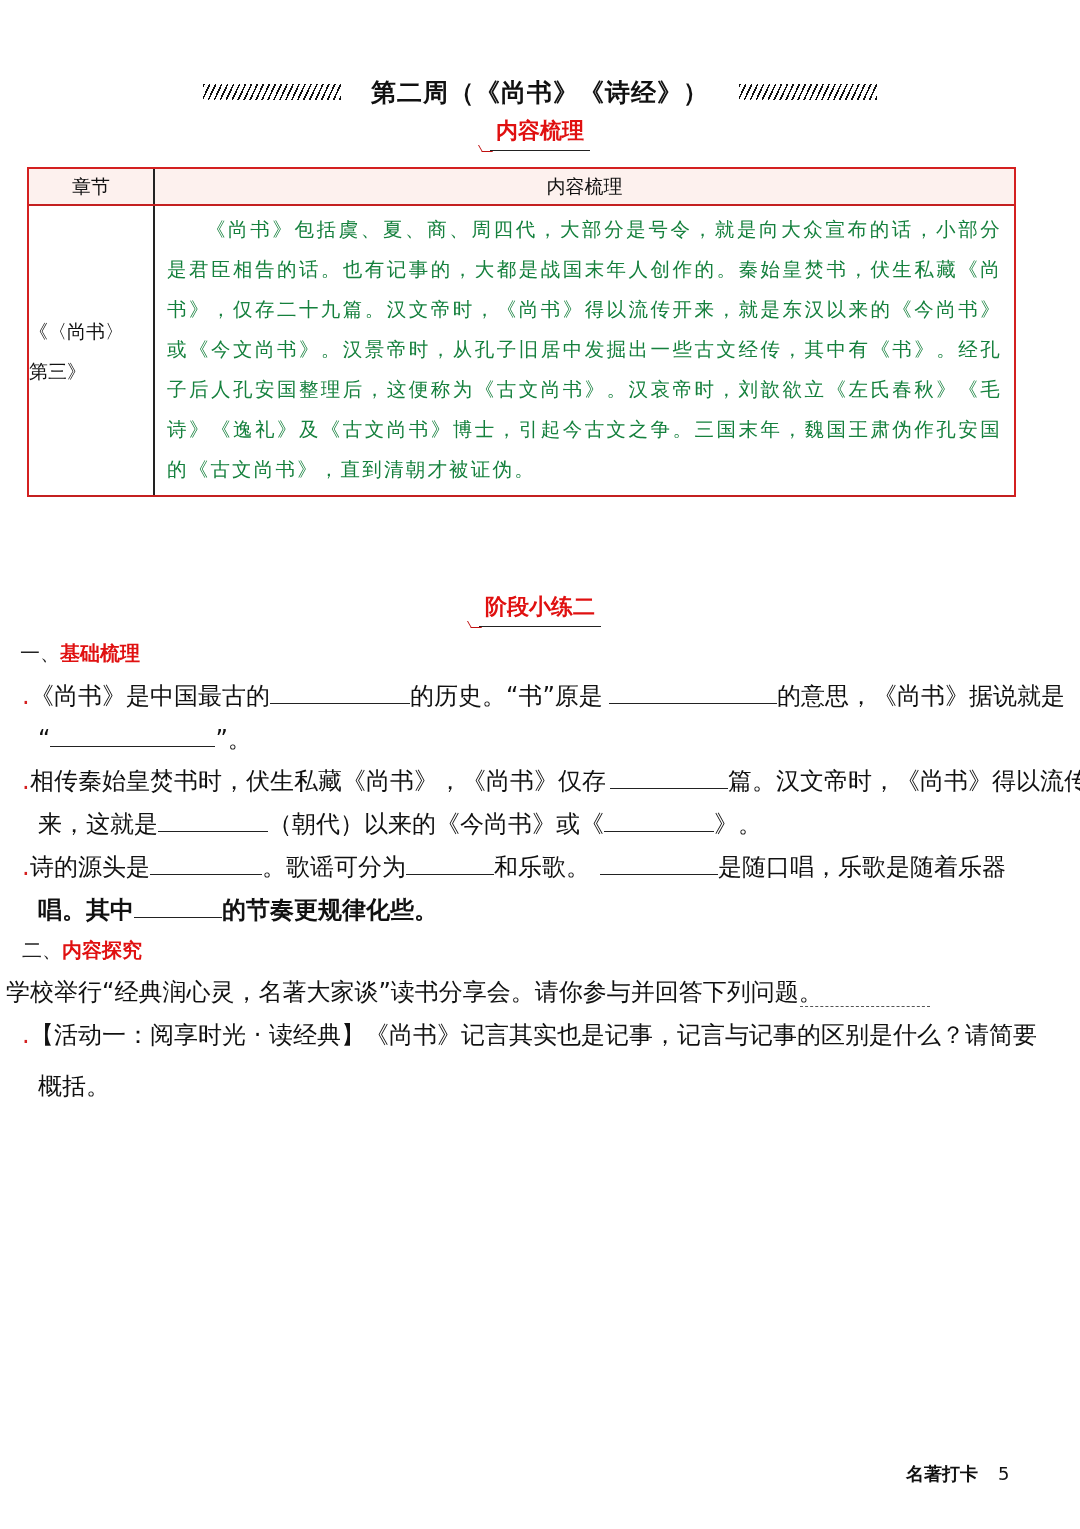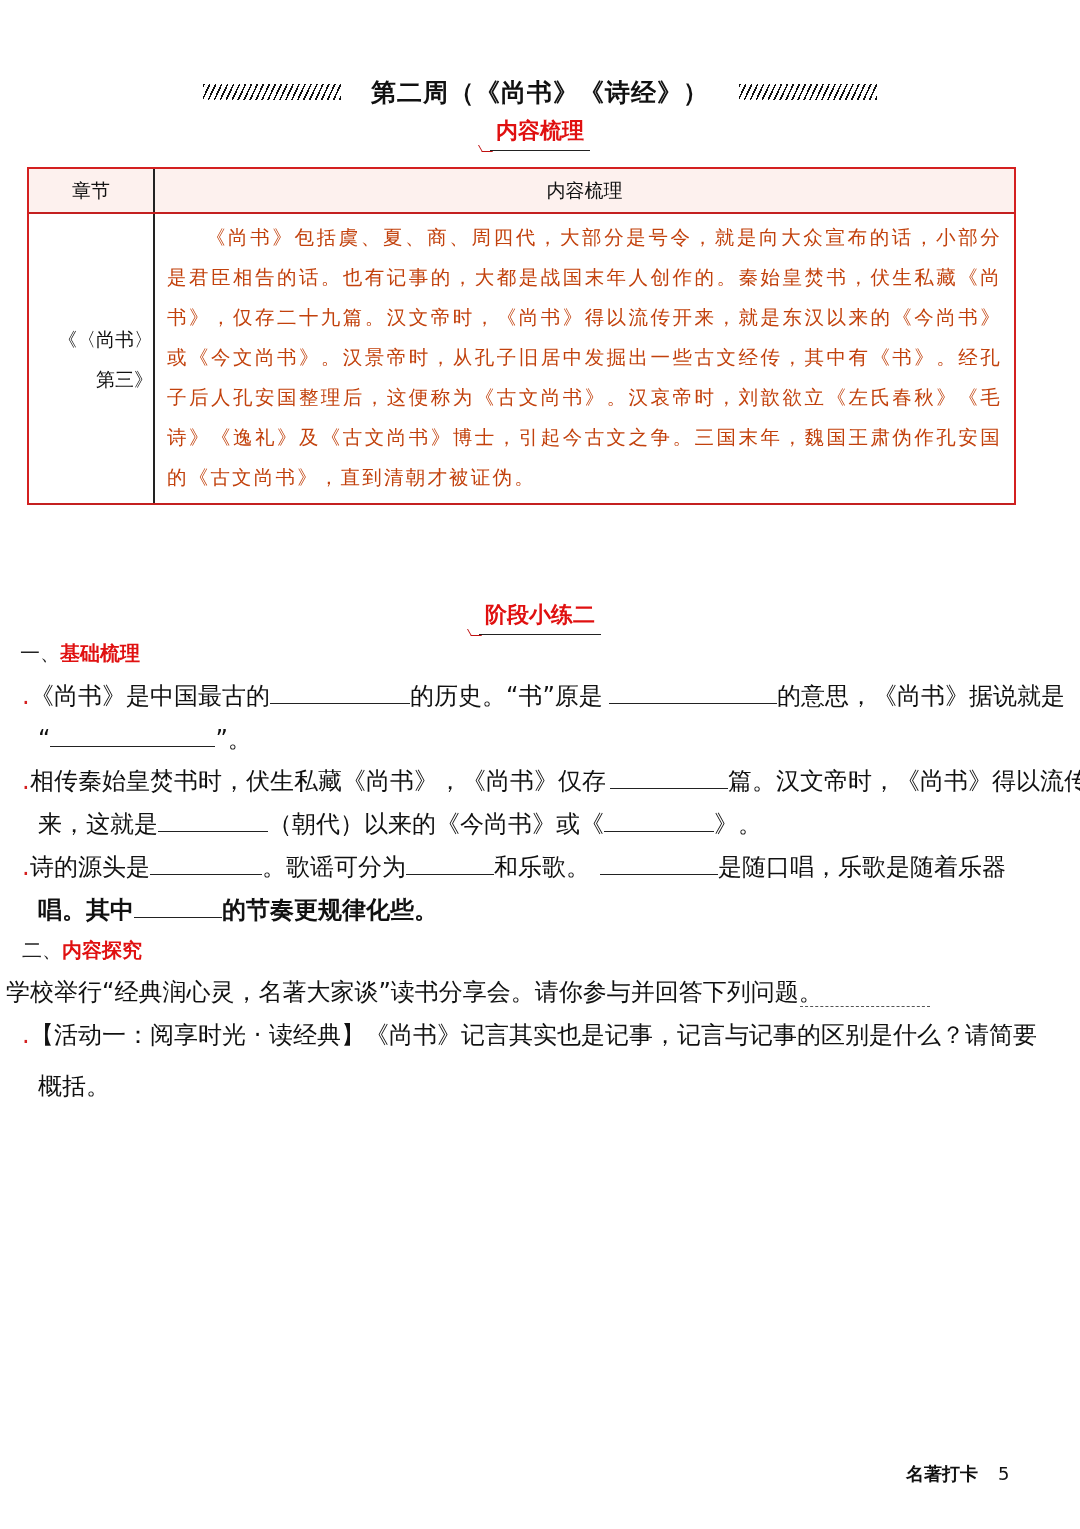--- a/index.html
+++ b/index.html
@@ -27,30 +27,30 @@
     content: ""; position: absolute; left: -10px; bottom: -2px; width: 10px; height: 6px;
     border-left: 1.5px solid #c01010; border-bottom: 1.5px solid #c01010; transform: skewX(30deg);
   }
 
   .table-wrap {
     position: absolute; top: 167px; left: 27px; width: 989px;
     border: 2px solid #d42020; border-bottom: none;
   }
   table { width: 100%; border-collapse: collapse; }
   th, td { border-bottom: 2px solid #c42020; }
-  th { background: #fdf1ee; height: 44px; font-weight: normal; font-size: 19px; color: #111; }
+  th { background: #fdf1ee; height: 36px; font-weight: normal; font-size: 19px; color: #111; }
   th.c1, td.c1 { width: 125px; border-right: 2px solid #222; }
-  td.c1 { text-align: right; font-family: "DejaVu Serif", serif; font-size: 19px; line-height: 40px; vertical-align: middle; margin-top: 36px; }
+  td.c1 { text-align: left; font-family: "DejaVu Serif", serif; font-size: 19px; line-height: 40px; vertical-align: middle; margin-top: 36px; }
   td.c2 {
     font-family: "DejaVu Serif", serif; font-size: 19.5px; line-height: 40px;
-    padding: 4px 12px 5px 12px; text-align: justify; letter-spacing: 2.2px; color: #c2410c;
+    padding: 4px 12px 5px 12px; text-align: justify; letter-spacing: 2.2px; color: #15803d;
   }
   td.c2 p { text-indent: 2em; }
 
-  .practice-title { top: 592px; margin-top: 8px; }
+  .practice-title { top: 592px; }
 
   .heading {
     position: absolute; left: 0; font-size: 20px; font-weight: bold; white-space: nowrap;
   }
   .heading .num { color: #222; font-weight: normal; }
   .heading .txt { color: #e01010; }
 
   .qline {
     position: absolute; left: 0; width: 1040px; font-size: 24px; line-height: 28px; white-space: nowrap; color: #111;
   }

